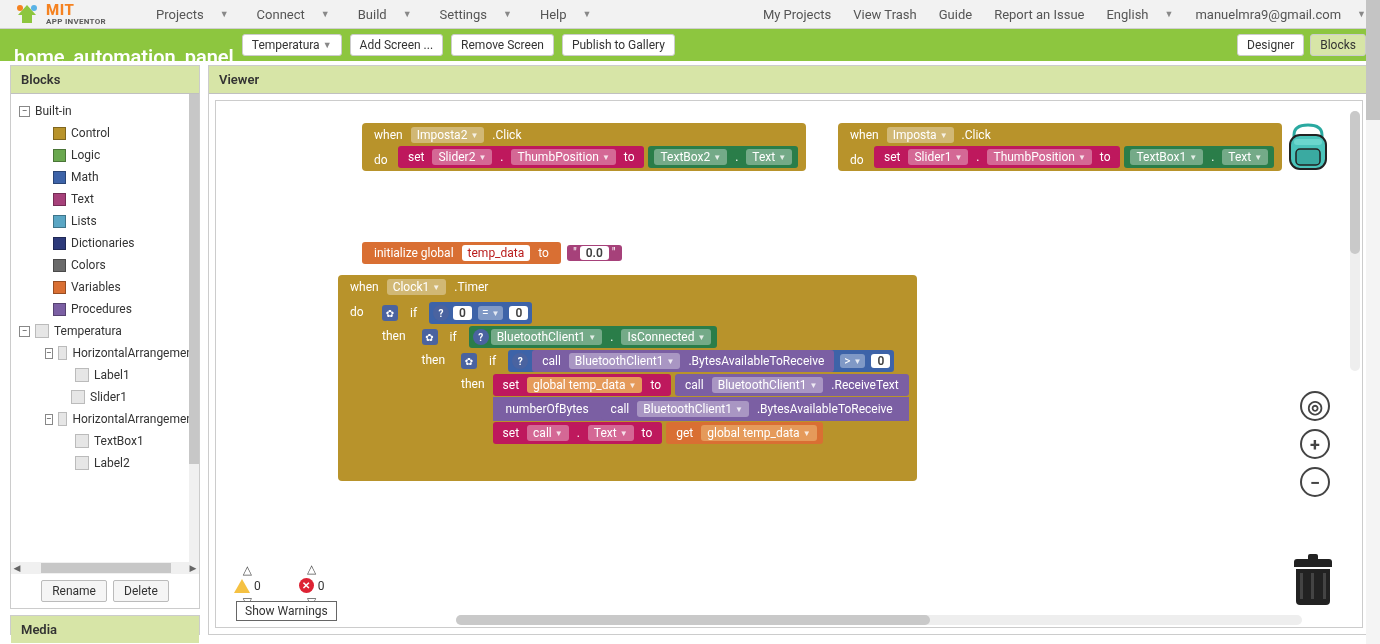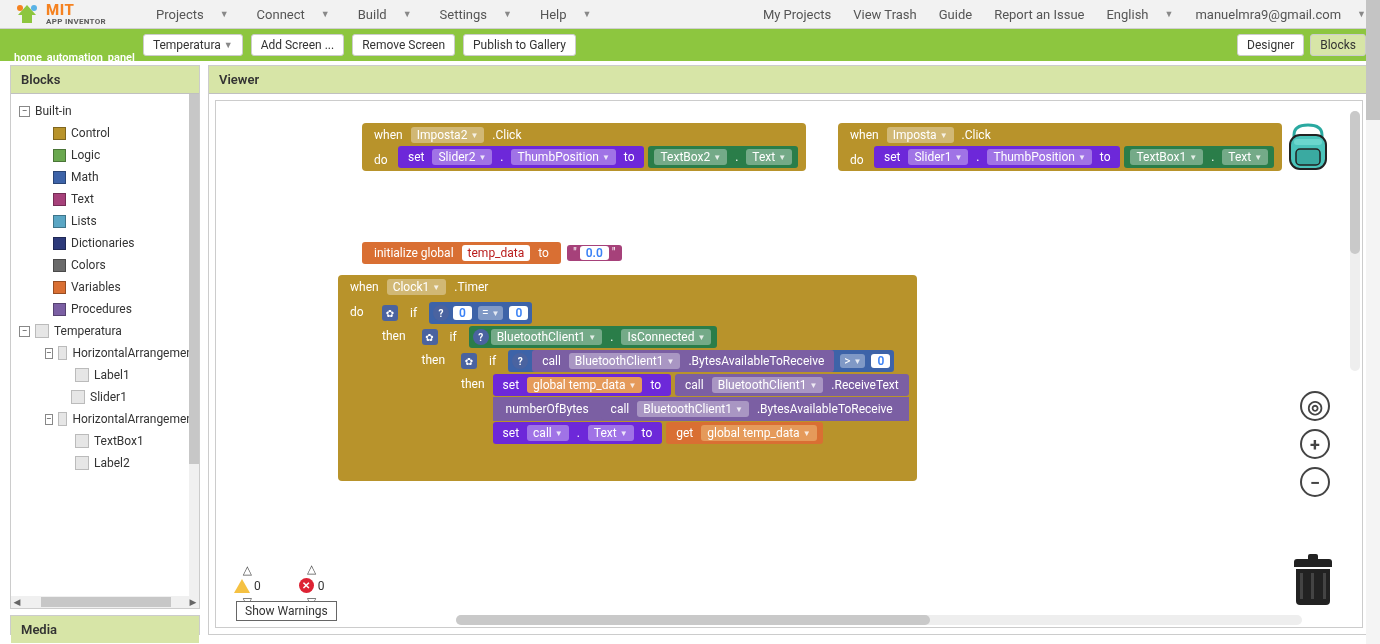--- a/index.html
+++ b/index.html
@@ -12,21 +12,21 @@
 .logo-text { display: flex; flex-direction: column; line-height: 1; }
 .logo-mit { color: #f58220; font-weight: 800; font-size: 15px; letter-spacing: .5px; }
 .logo-sub { color: #5a5a5a; font-size: 8px; font-weight: 700; letter-spacing: .3px; }
 .nav-left { display: flex; gap: 28px; }
 .nav-item { color: #555; font-size: 13px; cursor: pointer; display: flex; align-items: center; gap: 16px; }
 .nav-right { margin-left: auto; display: flex; gap: 22px; align-items: center; }
 .caret { font-size: 9px; color: #888; }
 
 
 .greenbar { height: 32px; background: #8dc63f; display: flex; align-items: center; padding: 0 14px; gap: 8px; }
-.proj-name { color: #fff; font-weight: 600; font-size: 11px; margin-top: 24px; }
+.proj-name { color: #fff; font-weight: 600; font-size: 20px; margin-top: 24px; }
 .gb-btn { background: #fff; border: 1px solid #ccc; border-radius: 3px; padding: 3px 9px; font-size: 12px; cursor: pointer; display: flex; align-items: center; gap: 3px; }
 .gb-right { margin-left: auto; display: flex; gap: 6px; }
 .gb-btn.active { background: #d7e5a7; }
 
 
 .main { display: flex; height: calc(644px - 38px - 32px); padding: 4px 10px 0 10px; gap: 8px; }
 .panel { border: 1px solid #ccc; background: #fff; display: flex; flex-direction: column; }
 .panel-title { background: #d7e5a7; padding: 6px 10px; font-weight: 600; font-size: 13px; border-bottom: 1px solid #c0c0c0; }
 .sidebar { width: 190px; display: flex; flex-direction: column; gap: 6px; }
 .blocks-panel { flex: 1; min-height: 0; }
@@ -55,26 +55,26 @@
 .viewer { flex: 1; display: flex; flex-direction: column; }
 .canvas-wrap { flex: 1; background: #fff; border: 1px solid #ccc; margin: 6px; position: relative; overflow: hidden; }
 .canvas { position: absolute; inset: 0; }
 
 
 .blk { position: absolute; font-size: 12px; color: #fff; }
 .row { display: flex; align-items: center; height: 24px; }
 .lbl { padding: 0 6px; white-space: nowrap; }
 .chip { background: rgba(255,255,255,.35); border-radius: 3px; padding: 1px 6px; margin: 0 2px; display: inline-flex; align-items: center; gap: 3px; }
 .chip .dd { font-size: 8px; opacity: .8; }
-.num { background: #fff; color: #3b82f6; border-radius: 3px; padding: 0 6px; font-weight: 600; }
+.num { background: #fff; color: #404040; border-radius: 3px; padding: 0 6px; font-weight: 600; }
 .str { background: #a6417a; border-radius: 3px; padding: 1px 6px; }
 .eventhead { background: #b8932b; border-radius: 4px 4px 0 0; padding: 0 6px; }
 .eventbody { background: #b8932b; padding: 2px 8px 6px 8px; border-radius: 0 0 4px 4px; }
 .dolbl { width: 28px; color: #fff; padding-left: 4px; align-self: flex-start; padding-top: 4px; font-size: 12px;}
-.setblk { background: #6d28d9; border-radius: 3px; display: inline-flex; align-items: center; height: 22px; padding: 0 4px; }
+.setblk { background: #be185d; border-radius: 3px; display: inline-flex; align-items: center; height: 22px; padding: 0 4px; }
 .txtprop { background: #2a7d49; border-radius: 3px; display: inline-flex; align-items:center; height:22px; padding:0 4px; }
 .callblk { background: #7b5fa3; border-radius: 3px; display: inline-flex; align-items: center; height: 22px; padding: 0 4px; }
 .getblk { background: #d96f33; border-radius: 3px; display: inline-flex; align-items: center; height: 22px; padding: 0 4px; }
 .initblk { background: #d96f33; border-radius: 3px; display: inline-flex; align-items: center; height: 22px; padding: 0 6px; }
 .mathblk { background: #3d63a8; border-radius: 3px; display: inline-flex; align-items: center; height: 22px; padding: 0 4px; gap: 4px; }
 .ifhead { background: #b8932b; display: flex; align-items: center; height: 24px; padding: 0 8px; gap: 6px; }
 .gear { width: 16px; height: 16px; background: #4a63a0; border-radius: 3px; display:inline-flex; align-items:center; justify-content:center; font-size: 10px; }
 .help { width: 16px; height: 16px; background: #4a63a0; border-radius: 50%; display:inline-flex; align-items:center; justify-content:center; font-size: 10px; font-weight:700; }
 .thenlbl { background: #b8932b; padding: 4px 8px; }
 .stack { display: flex; flex-direction: column; }
@@ -256,20 +256,24 @@
           </div>
         <div class="tree-scroll-v">
             <div class="tree-thumb-v"></div>
           </div>
       </div>
       <div class="tree-scroll-h">
           <span class="tree-arrow">◀</span>
           <div class="tree-thumb-h"></div>
           <span class="tree-arrow" style="margin-left:auto">▶</span>
         </div>
+      <div class="btn-row">
+        <span class="small-btn">Rename</span>
+        <span class="small-btn">Delete</span>
+      </div>
     </div>
     <div class="panel media-panel">
       <div class="panel-title">Media</div>
     </div>
   </div>
 
   <div class="panel viewer">
     <div class="panel-title">Viewer</div>
     <div class="canvas-wrap">
       <div class="canvas">

